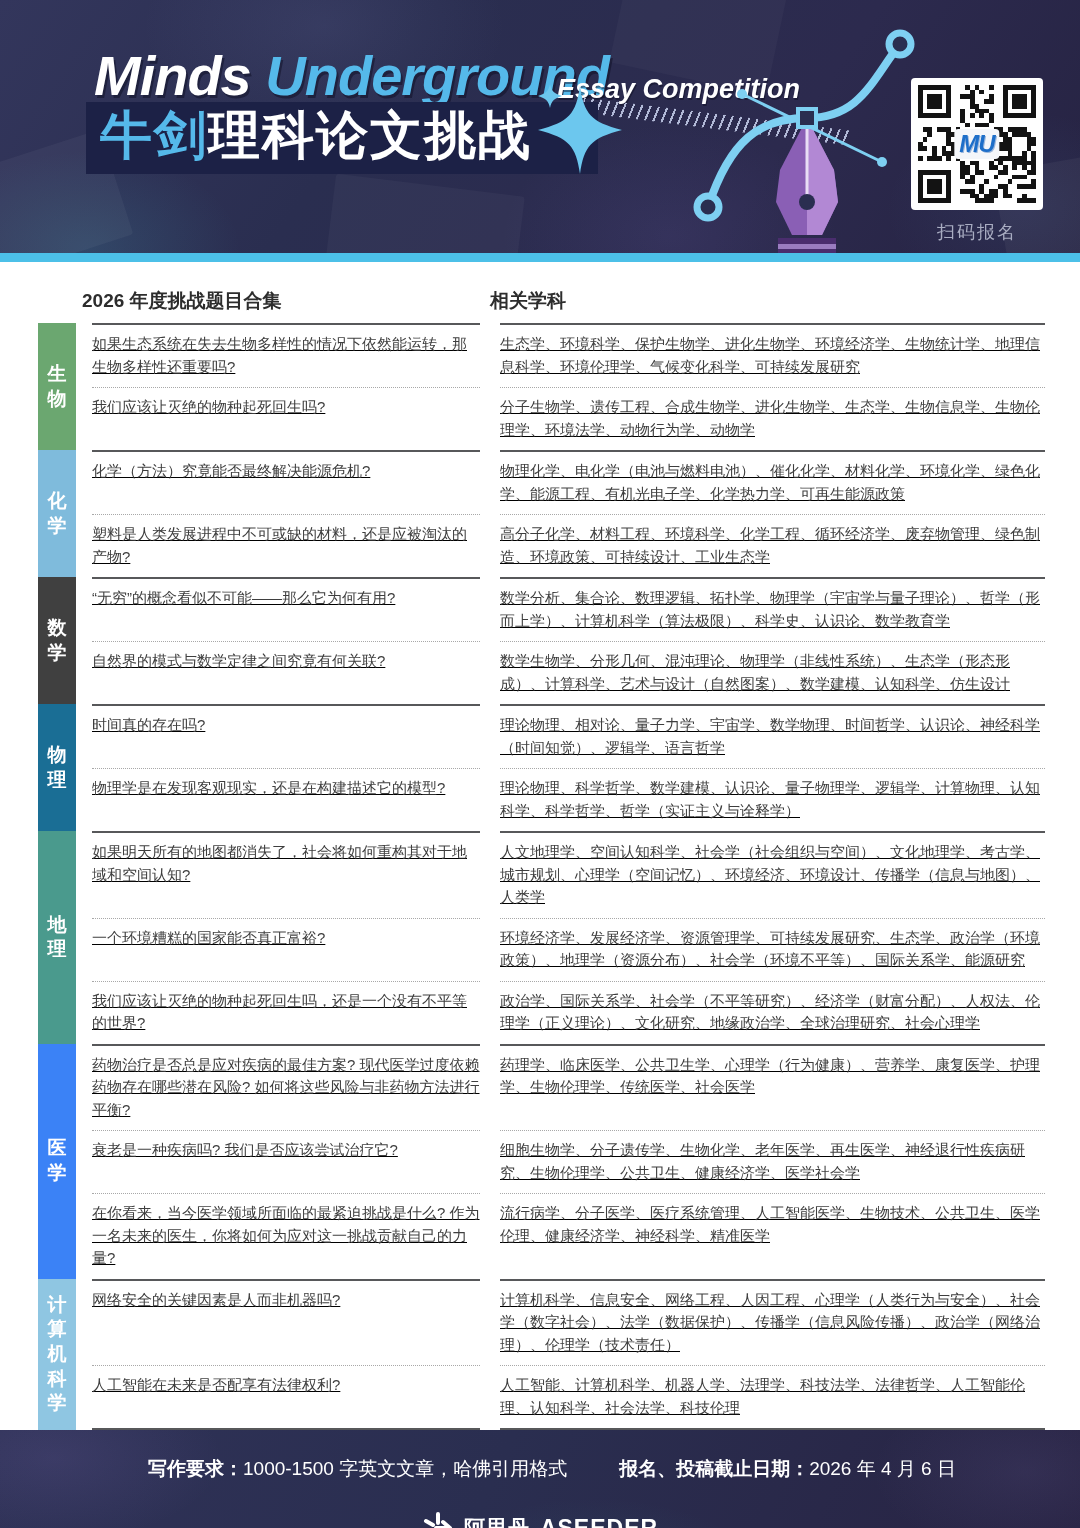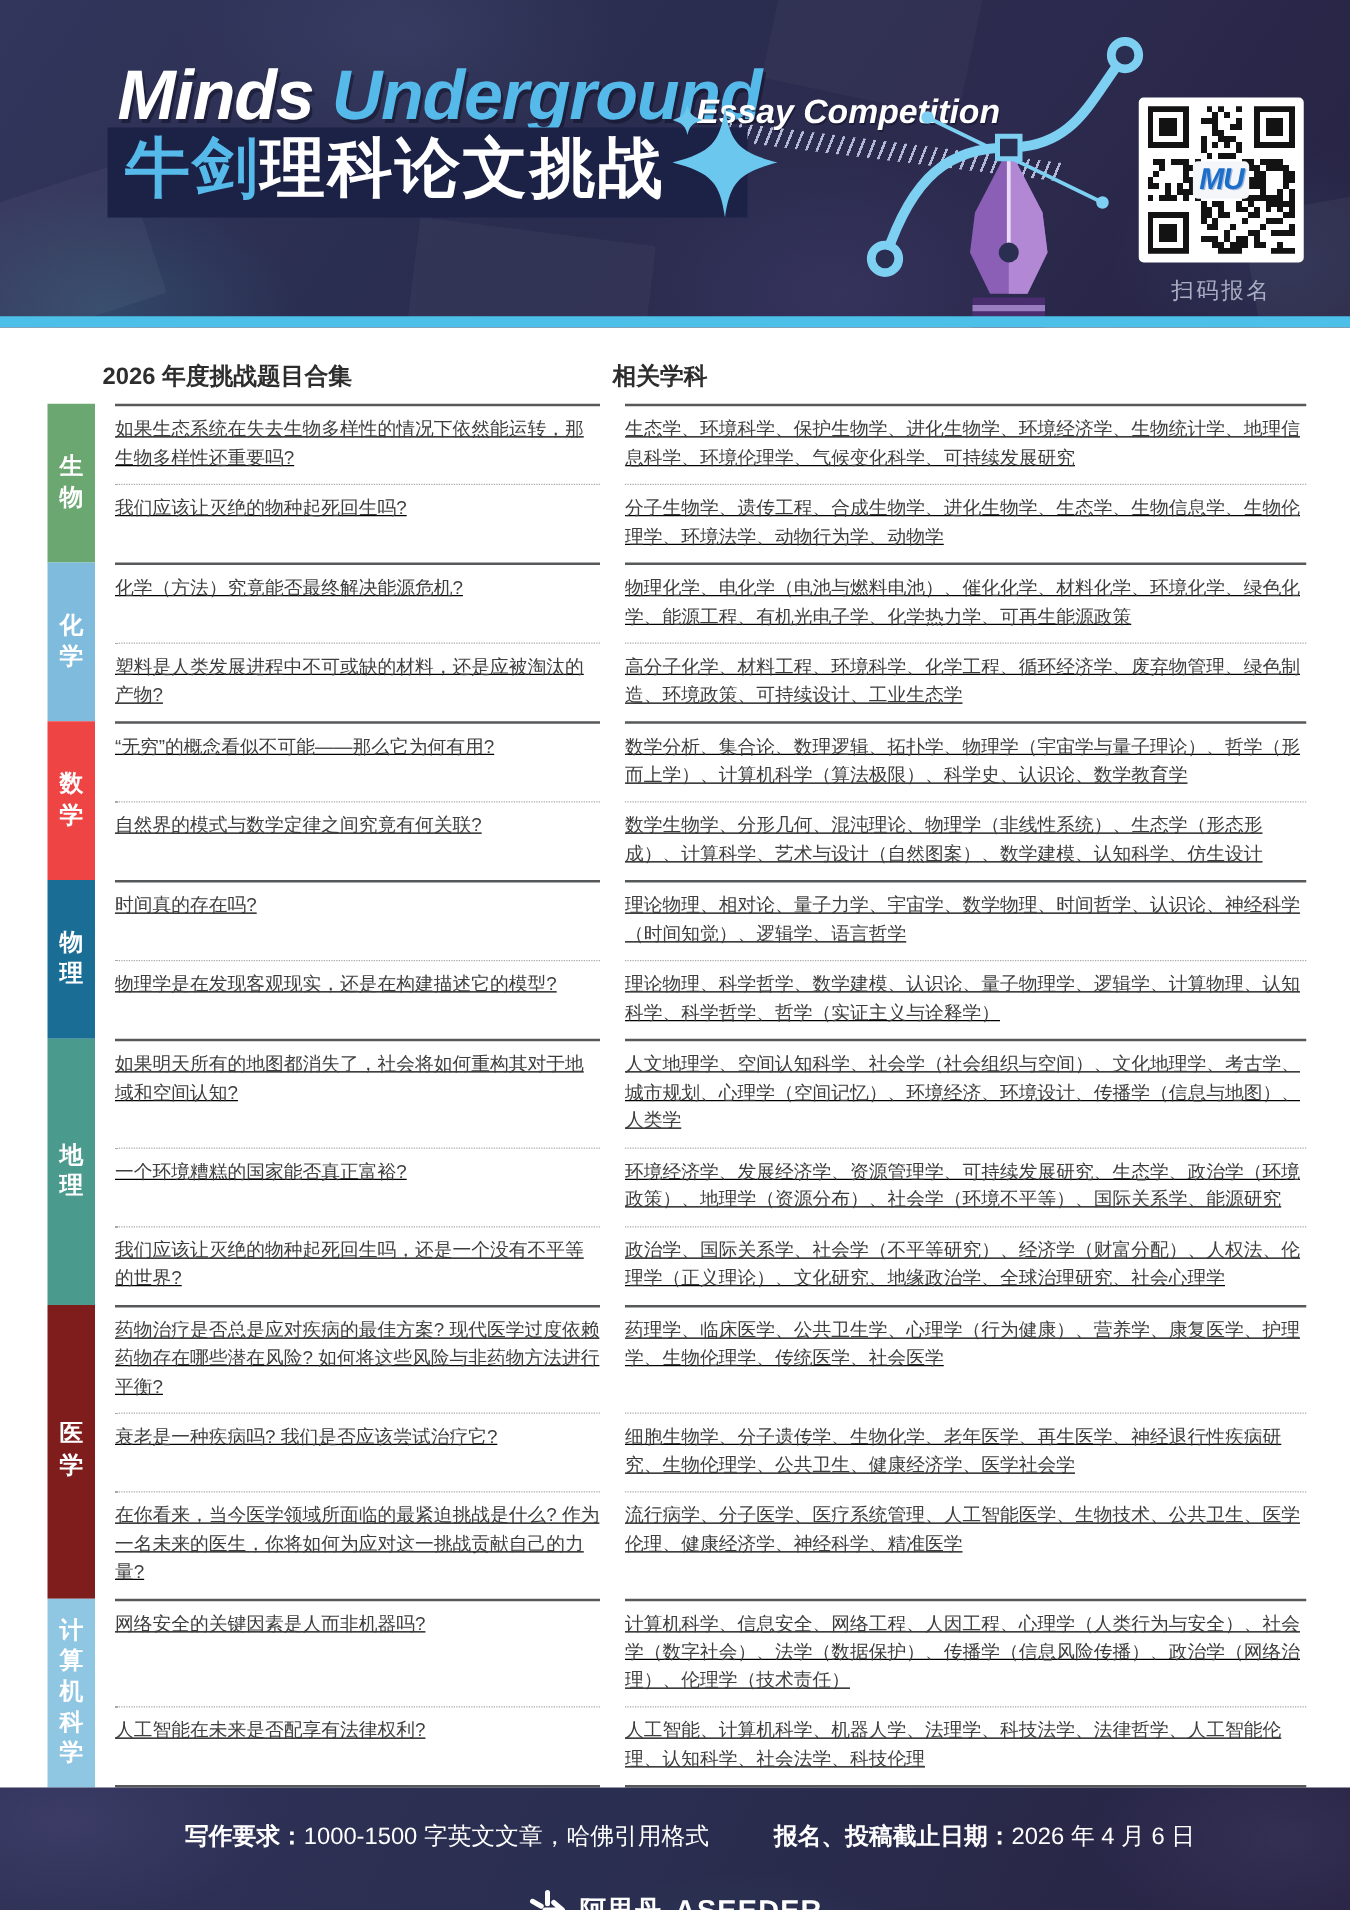--- a/index.html
+++ b/index.html
@@ -341,21 +341,21 @@
   </div>
 
   <div class="row">
     <div class="cell q">塑料是人类发展进程中不可或缺的材料，还是应被淘汰的产物?</div>
     <div class="cell s">高分子化学、材料工程、环境科学、化学工程、循环经济学、废弃物管理、绿色制造、环境政策、可持续设计、工业生态学</div>
   </div>
 </div>
   </div>
 
   <div class="section">
-    <div class="cat-bar" style="background: #ef4444;">
+    <div class="cat-bar" style="background: #404040;">
             <span class="cat-text">数学</span>
           </div>
     <div></div>
     <div class="rows">
   <div class="row first">
     <div class="cell q">“无穷”的概念看似不可能——那么它为何有用?</div>
     <div class="cell s">数学分析、集合论、数理逻辑、拓扑学、物理学（宇宙学与量子理论）、哲学（形而上学）、计算机科学（算法极限）、科学史、认识论、数学教育学</div>
   </div>
 
   <div class="row">
@@ -400,21 +400,21 @@
   </div>
 
   <div class="row">
     <div class="cell q">我们应该让灭绝的物种起死回生吗，还是一个没有不平等的世界?</div>
     <div class="cell s">政治学、国际关系学、社会学（不平等研究）、经济学（财富分配）、人权法、伦理学（正义理论）、文化研究、地缘政治学、全球治理研究、社会心理学</div>
   </div>
 </div>
   </div>
 
   <div class="section">
-    <div class="cat-bar" style="background: #7f1d1d;">
+    <div class="cat-bar" style="background: #3b82f6;">
             <span class="cat-text">医学</span>
           </div>
     <div></div>
     <div class="rows">
   <div class="row first">
     <div class="cell q">药物治疗是否总是应对疾病的最佳方案? 现代医学过度依赖药物存在哪些潜在风险? 如何将这些风险与非药物方法进行平衡?</div>
     <div class="cell s">药理学、临床医学、公共卫生学、心理学（行为健康）、营养学、康复医学、护理学、生物伦理学、传统医学、社会医学</div>
   </div>
 
   <div class="row">

